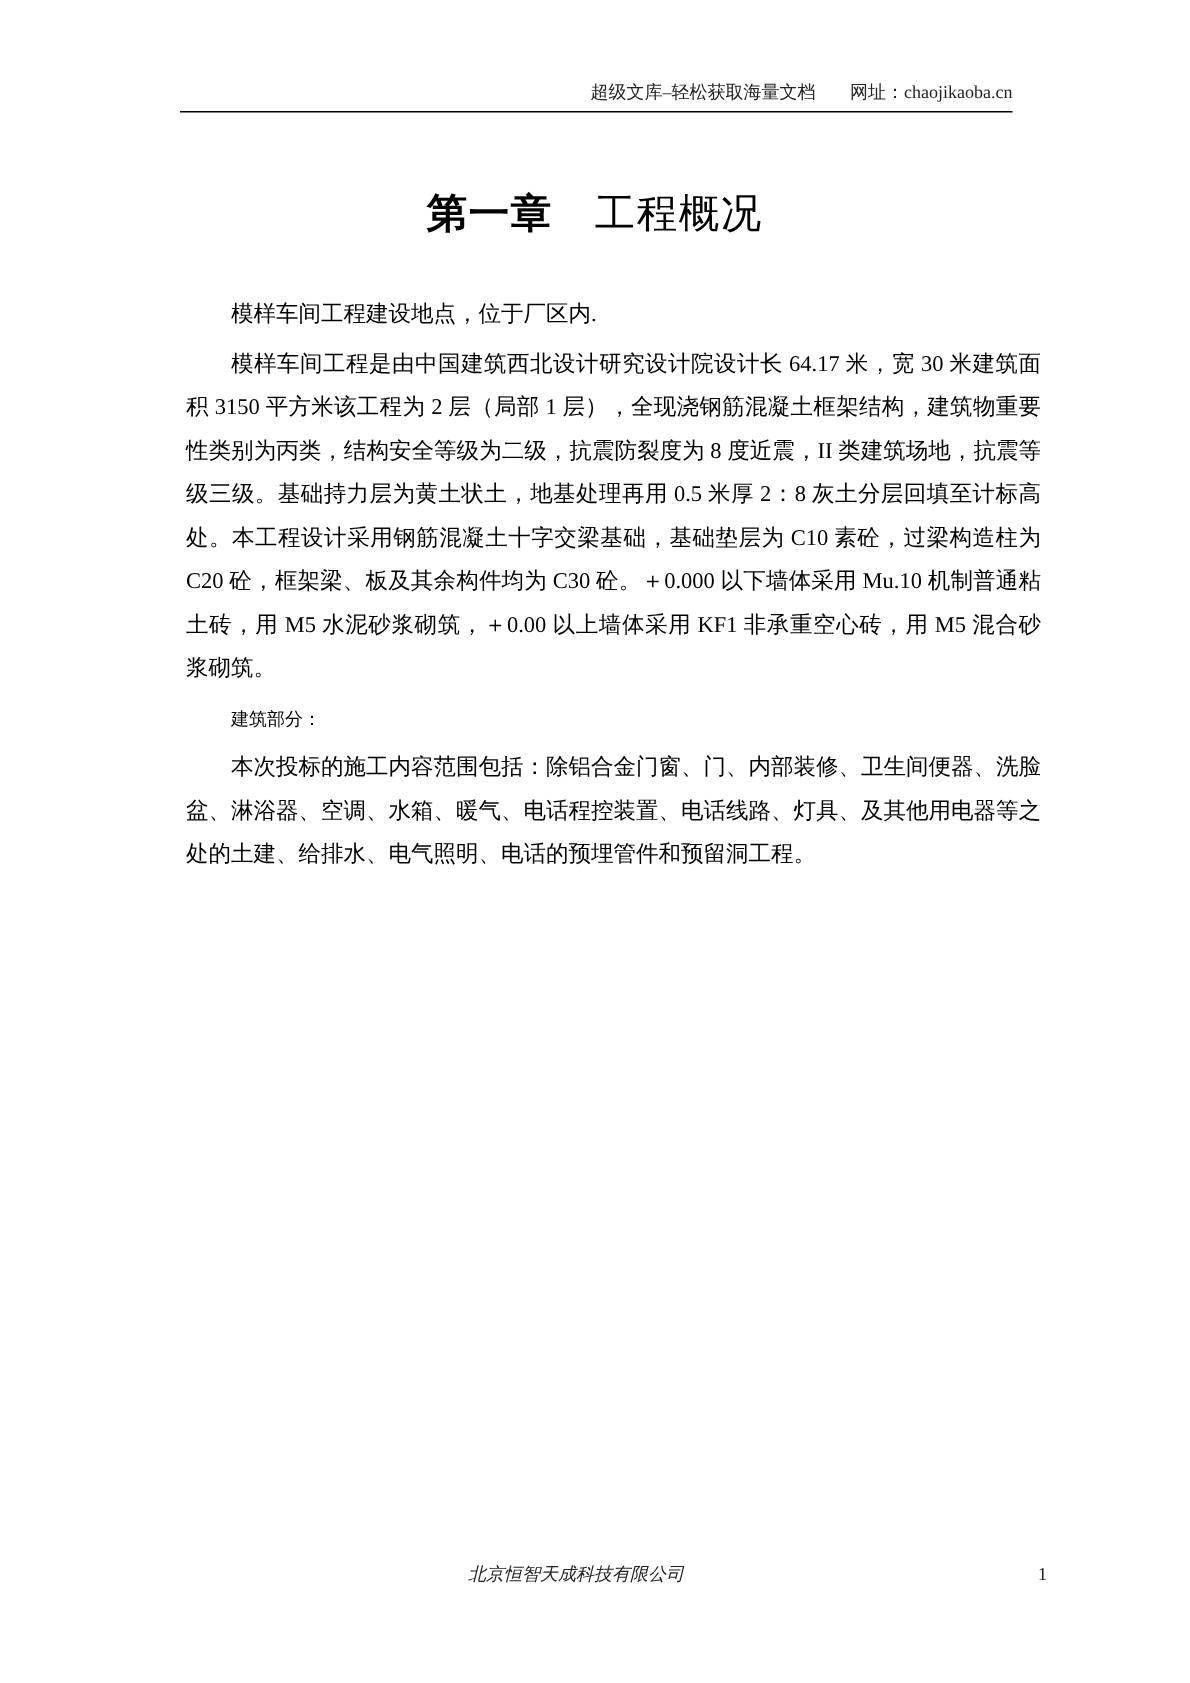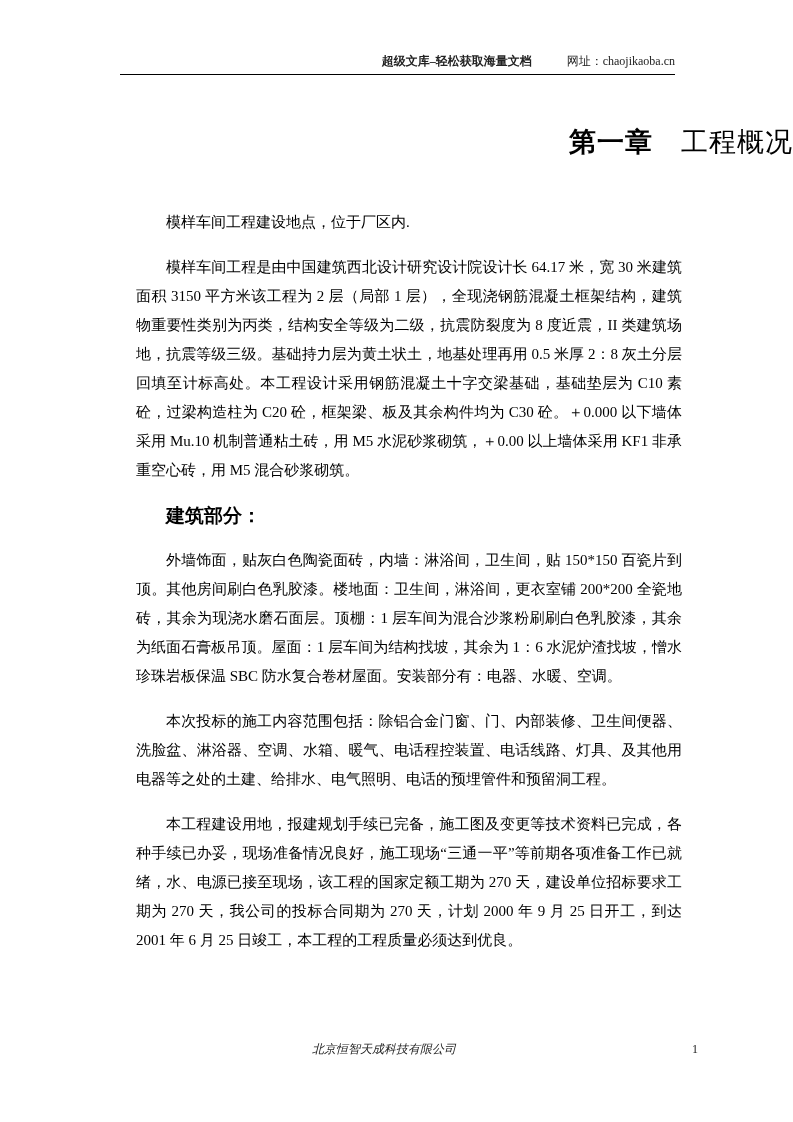--- a/index.html
+++ b/index.html
@@ -20,54 +20,54 @@
       left: 120px;
       top: 52px;
       width: 555px;
       height: 22px;
       border-bottom: 1.5px solid #000;
       font-size: 12px;
       line-height: 18px;
       text-align: right;
       color: #222;
     }
-    .page-header .site-label { margin-right: 32px; font-weight: bold; }
+    .page-header .site-label { margin-right: 20px; }
     .chapter-title {
       position: absolute;
       left: 0;
       top: 122px;
       width: 793px;
-      text-align: right;
+      text-align: center;
       font-size: 27px;
       line-height: 40px;
       letter-spacing: 1px;
     }
     .chapter-title .num {
       font-family: "DejaVu Sans", "Liberation Sans", sans-serif;
       font-weight: bold;
     }
     .chapter-title .gap { display: inline-block; width: 28px; }
     .chapter-title .name { font-weight: normal; }
     .body-text {
       position: absolute;
       left: 120px;
       top: 192px;
       width: 578px;
       font-size: 15px;
       line-height: 29px;
       text-align: justify;
     }
     .body-text p {
-      margin: 16px;
+      margin: 4px;
       text-indent: 30px;
     }
     .body-text p.section-heading {
-      font-weight: bold;
+      font-weight: normal;
       font-family: "DejaVu Sans", "Liberation Sans", sans-serif;
-      font-size: 19px;
+      font-size: 12px;
     }
     .page-footer {
       position: absolute;
       left: 120px;
       top: 1040px;
       width: 578px;
       font-size: 12px;
       line-height: 18px;
       color: #222;
     }
@@ -92,21 +92,19 @@
 </div>
 
 <div class="chapter-title">
   <span class="num">第一章</span><span class="gap"></span><span class="name">工程概况</span>
 </div>
 
 <div class="body-text">
   <p>模样车间工程建设地点，位于厂区内.</p>
   <p>模样车间工程是由中国建筑西北设计研究设计院设计长 64.17 米，宽 30 米建筑面积 3150 平方米该工程为 2 层（局部 1 层），全现浇钢筋混凝土框架结构，建筑物重要性类别为丙类，结构安全等级为二级，抗震防裂度为 8 度近震，II 类建筑场地，抗震等级三级。基础持力层为黄土状土，地基处理再用 0.5 米厚 2：8 灰土分层回填至计标高处。本工程设计采用钢筋混凝土十字交梁基础，基础垫层为 C10 素砼，过梁构造柱为 C20 砼，框架梁、板及其余构件均为 C30 砼。＋0.000 以下墙体采用 Mu.10 机制普通粘土砖，用 M5 水泥砂浆砌筑，＋0.00 以上墙体采用 KF1 非承重空心砖，用 M5 混合砂浆砌筑。</p>
   <p class="section-heading">建筑部分：</p>
-  <p>外墙饰面，贴灰白色陶瓷面砖，内墙：淋浴间，卫生间，贴 150*150 百瓷片到顶。其他房间刷白色乳胶漆。楼地面：卫生间，淋浴间，更衣室铺 200*200 全瓷地砖，其余为现浇水磨石面层。顶棚：1 层车间为混合沙浆粉刷刷白色乳胶漆，其余为纸面石膏板吊顶。屋面：1 层车间为结构找坡，其余为 1：6 水泥炉渣找坡，憎水珍珠岩板保温 SBC 防水复合卷材屋面。安装部分有：电器、水暖、空调。</p>
   <p>本次投标的施工内容范围包括：除铝合金门窗、门、内部装修、卫生间便器、洗脸盆、淋浴器、空调、水箱、暖气、电话程控装置、电话线路、灯具、及其他用电器等之处的土建、给排水、电气照明、电话的预埋管件和预留洞工程。</p>
-  <p>本工程建设用地，报建规划手续已完备，施工图及变更等技术资料已完成，各种手续已办妥，现场准备情况良好，施工现场“三通一平”等前期各项准备工作已就绪，水、电源已接至现场，该工程的国家定额工期为 270 天，建设单位招标要求工期为 270 天，我公司的投标合同期为 270 天，计划 2000 年 9 月 25 日开工，到达 2001 年 6 月 25 日竣工，本工程的工程质量必须达到优良。</p>
 </div>
 
 <div class="page-footer">
   <span class="company">北京恒智天成科技有限公司</span>
   <span class="page-num">1</span>
 </div>
 
 </body></html>

